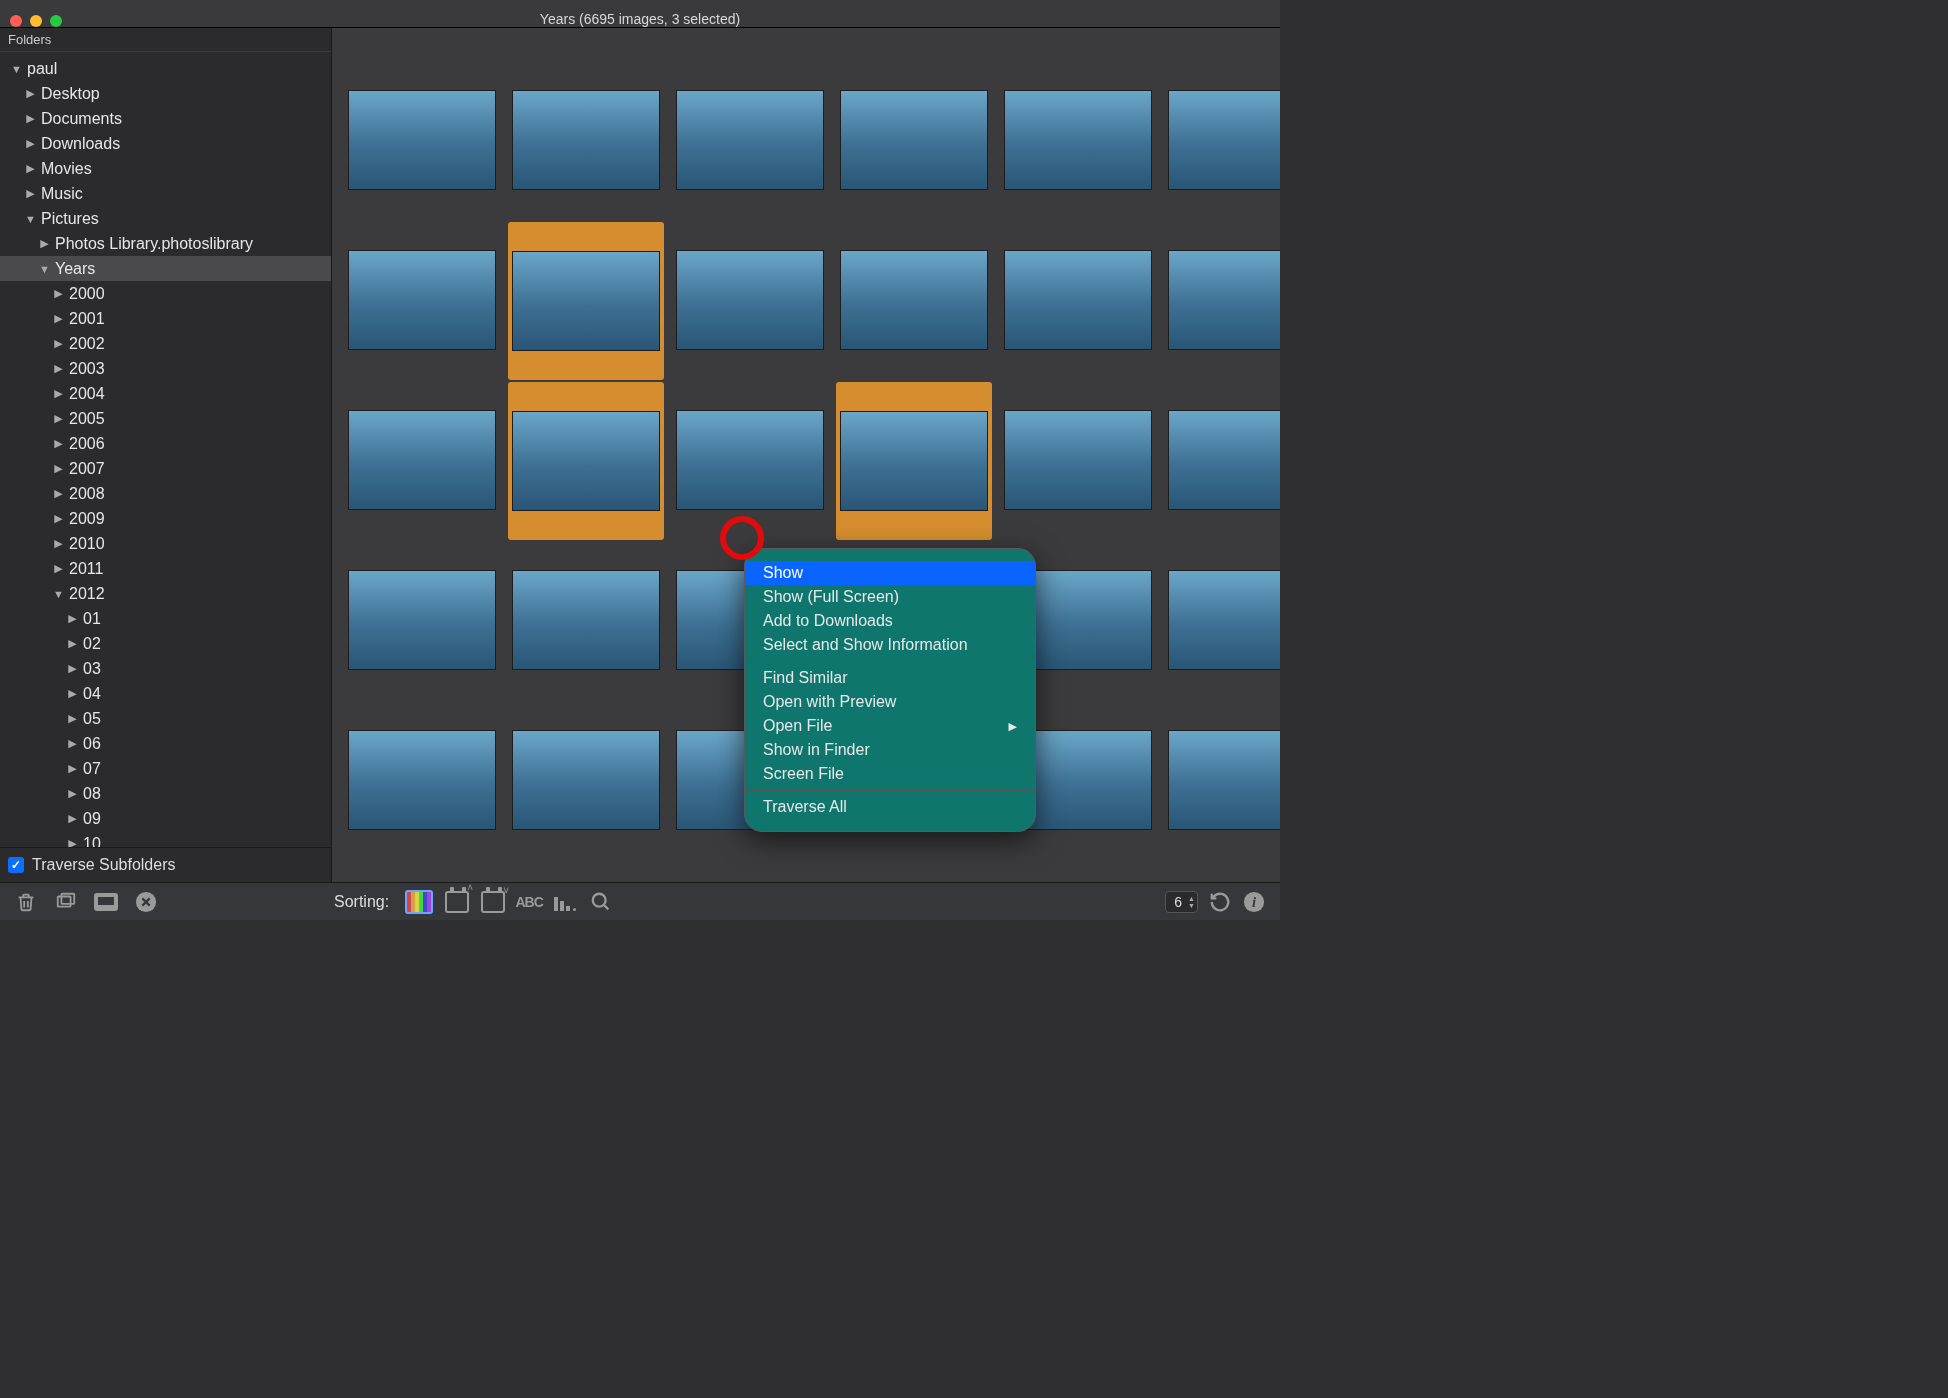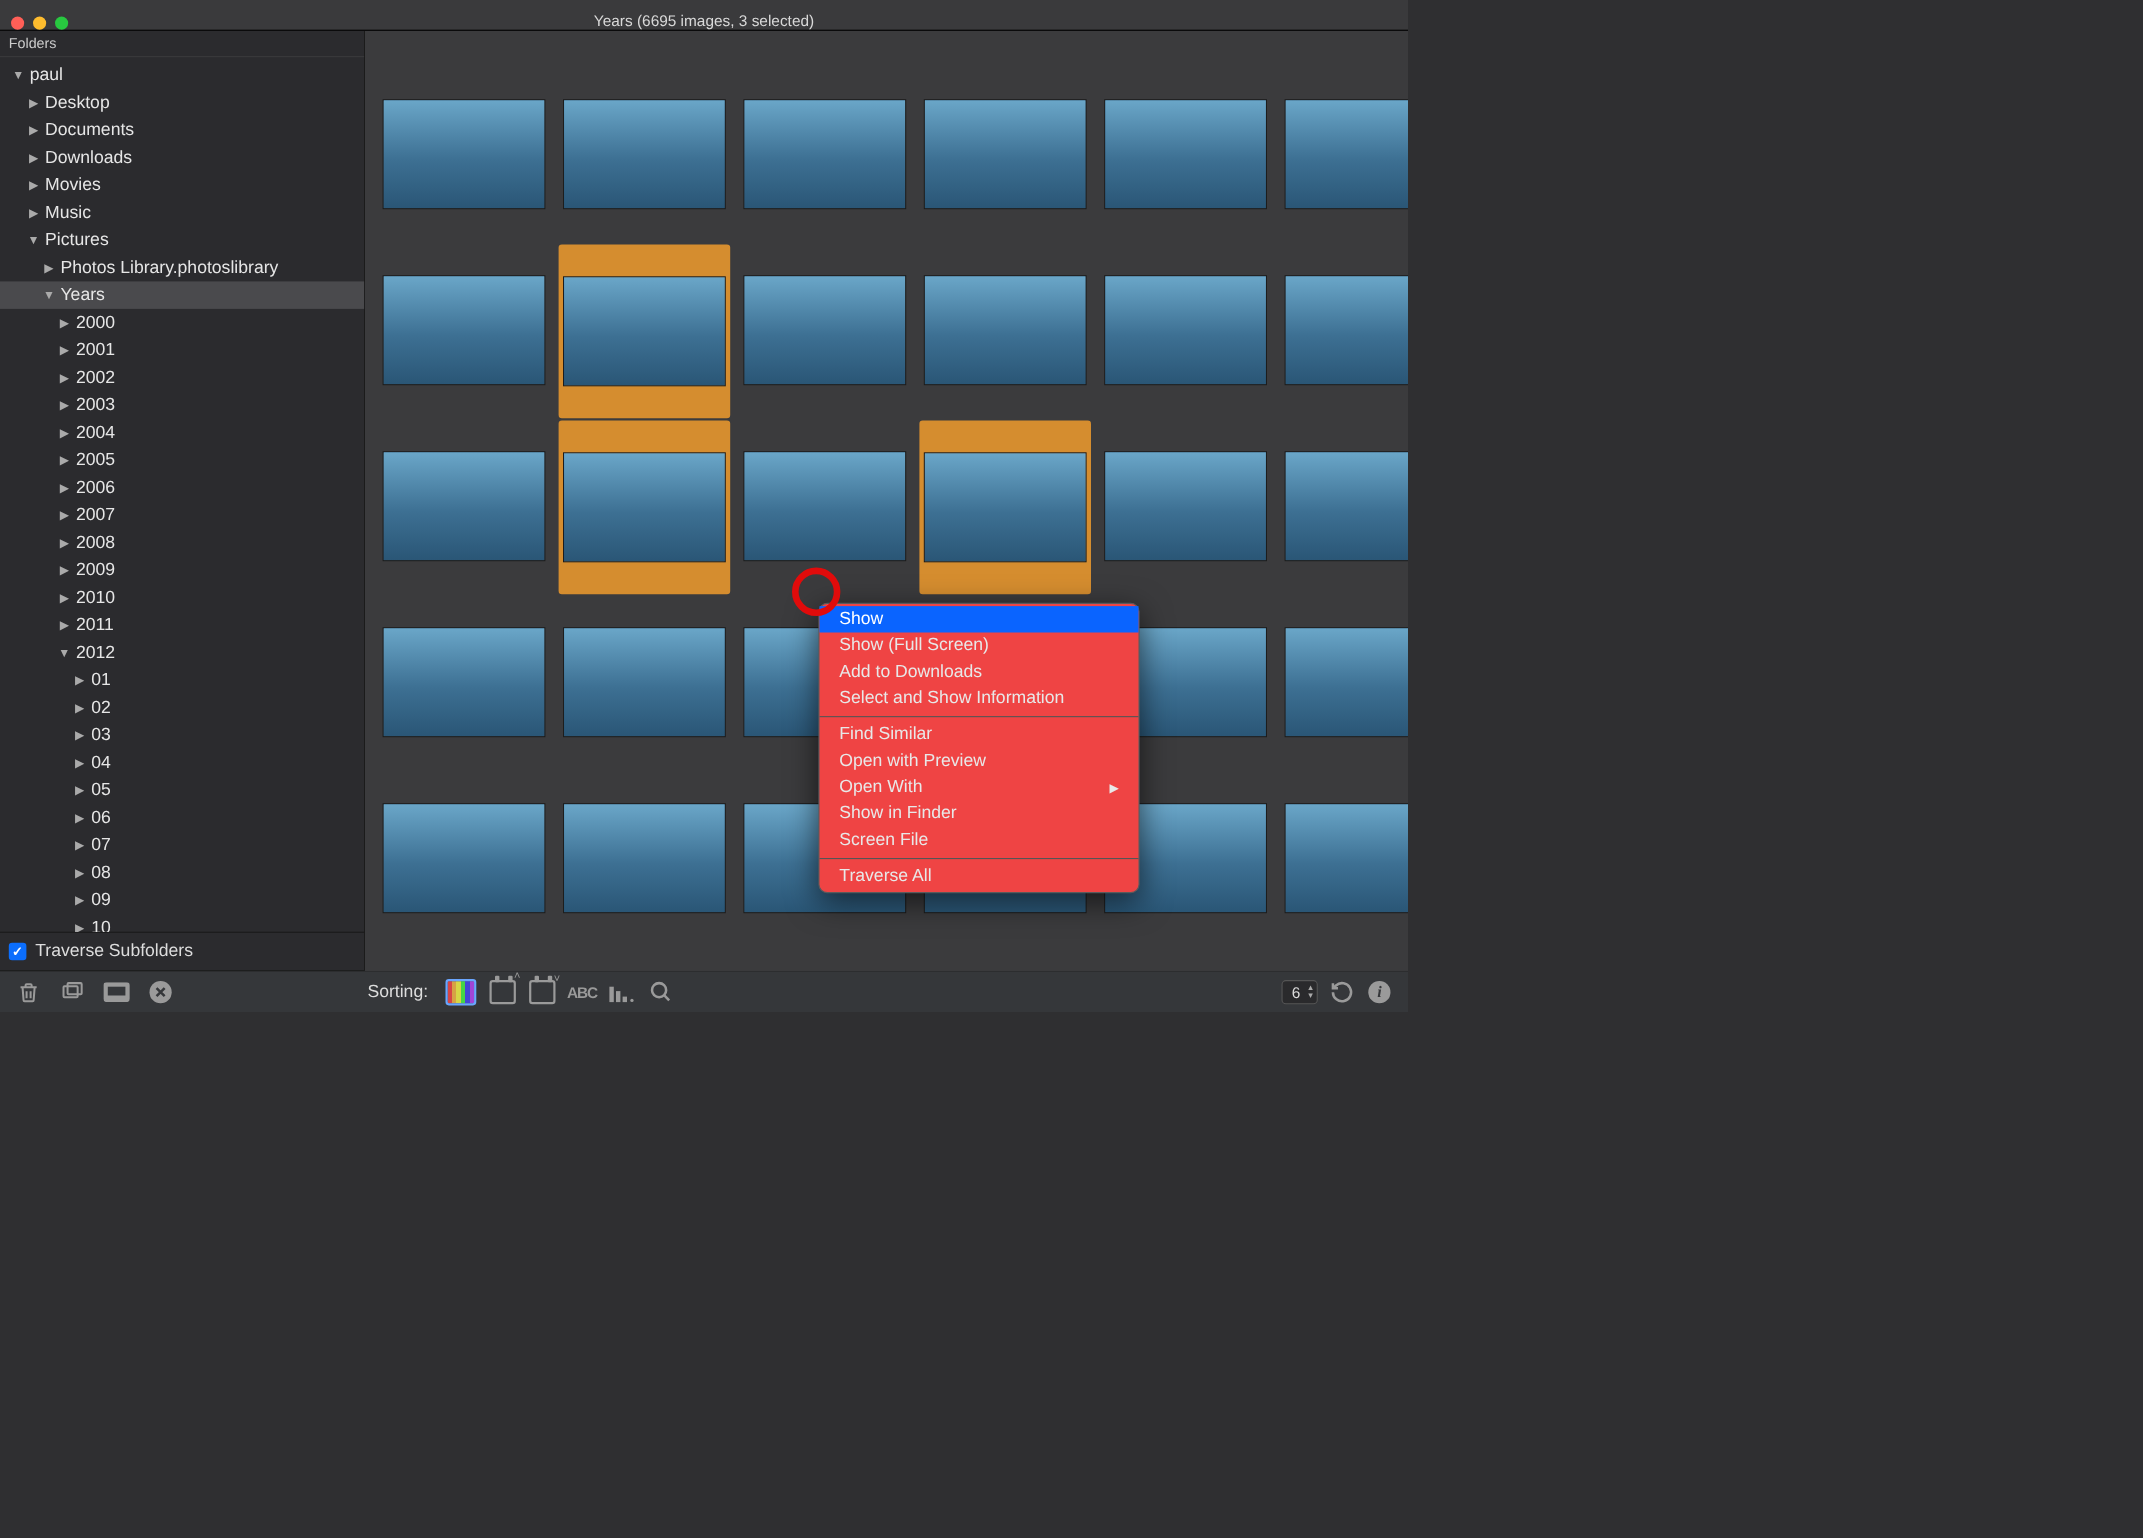--- a/index.html
+++ b/index.html
@@ -129,28 +129,28 @@
   position: relative;
 }
 .sel-frame .thumb { outline: none; box-shadow: none; margin:0; }
 
 
 .context-menu {
   position: absolute;
   left: 744px;
   top: 548px;
   width: 292px;
-  background: #ef4444;
+  background: #0f766e;
   border: 1px solid #5a5a5c;
-  border-radius: 8px;
+  border-radius: 18px;
   box-shadow: 0 8px 28px rgba(0,0,0,0.6);
   z-index: 100;
   font-size: 16px;
   color: #e8e8e8;
-  padding: 2px 0;
+  padding: 12px 0;
 }
 .context-menu .mi {
   padding: 3px 18px;
   display: flex;
   align-items: center;
   justify-content: space-between;
 }
 .context-menu .mi.sel { background: #0a64ff; color: #fff; }
 .context-menu .sep { height: 1px; background: #555; margin: 4px 0; }
 
@@ -568,21 +568,21 @@
       <span>Select and Show Information</span>
     </div>
     <div class="sep"></div>
     <div class="mi">
       <span>Find Similar</span>
     </div>
     <div class="mi">
       <span>Open with Preview</span>
     </div>
     <div class="mi">
-      <span>Open With</span>
+      <span>Open File</span>
       <span style="font-size: 11px;">▶</span>
     </div>
     <div class="mi">
       <span>Show in Finder</span>
     </div>
     <div class="mi">
       <span>Screen File</span>
     </div>
     <div class="sep"></div>
     <div class="mi">

